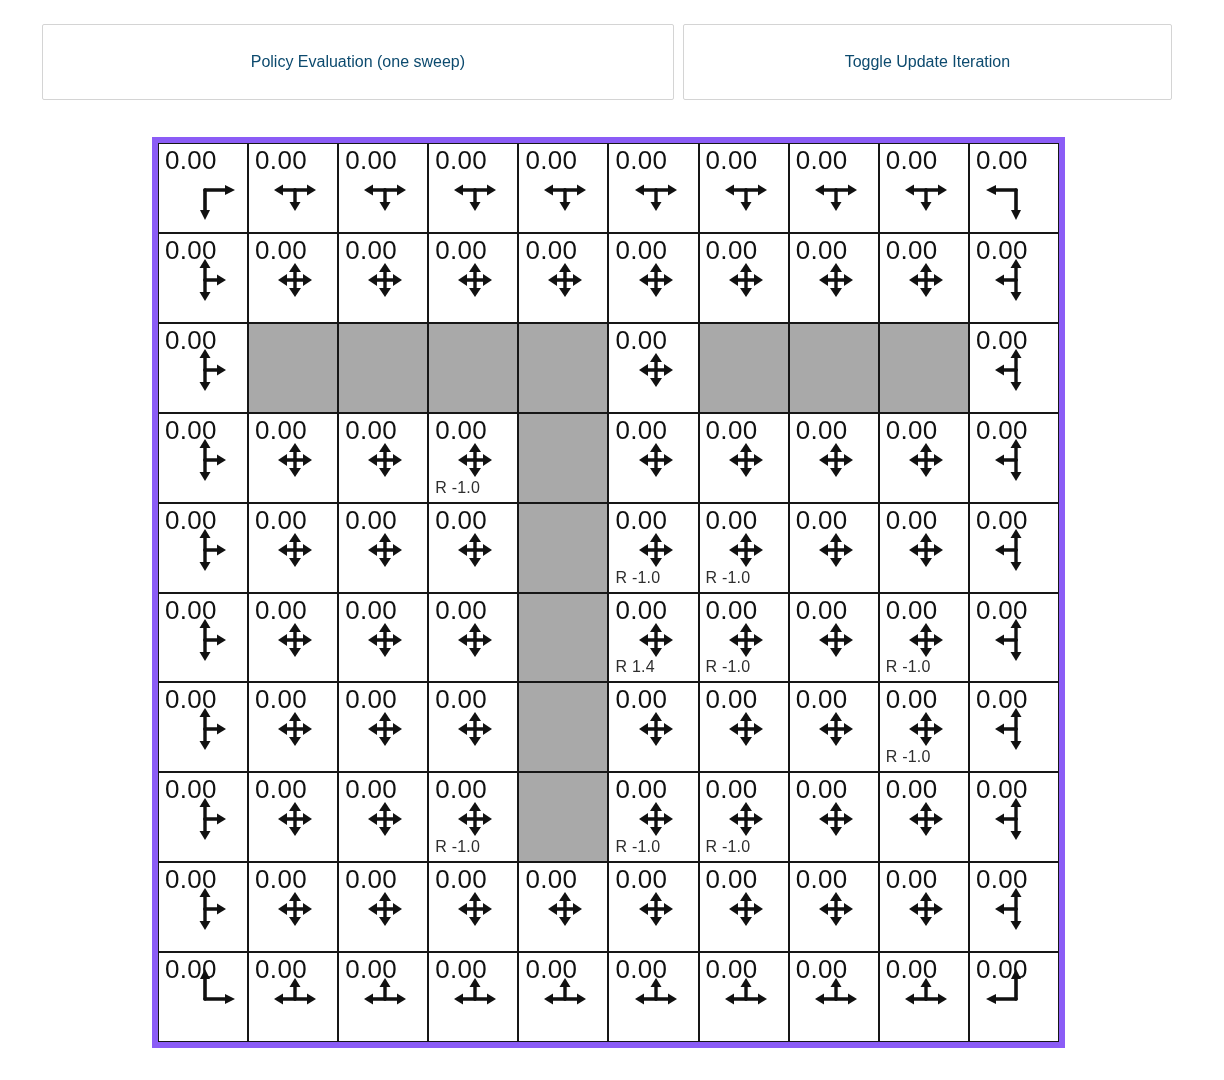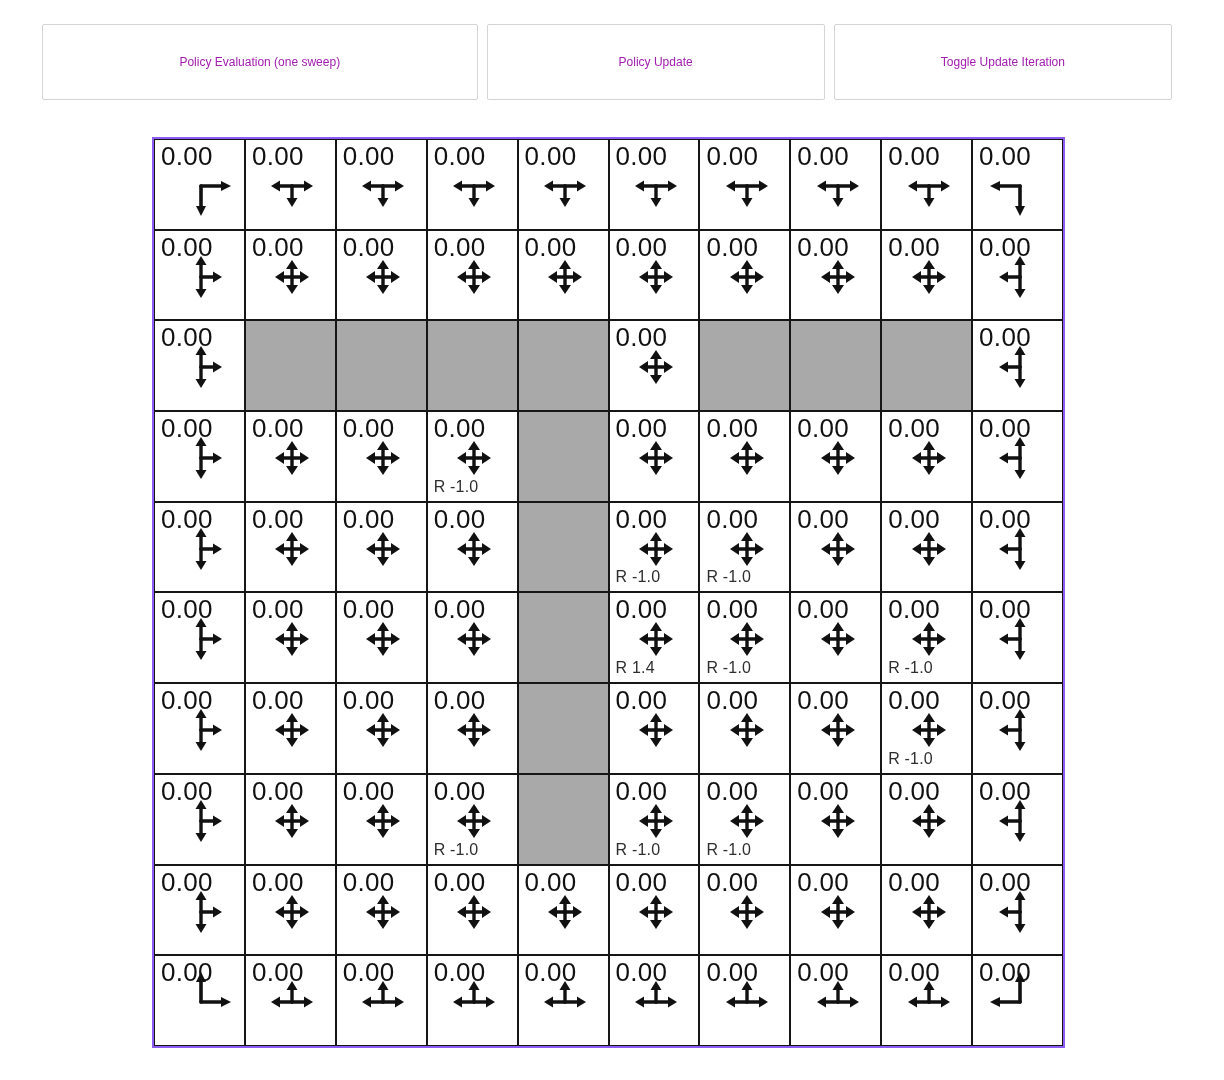--- a/index.html
+++ b/index.html
@@ -9,29 +9,29 @@
   }
   .app{position:absolute;inset:0;}
   
   .toolbar{
     position:absolute;left:42px;top:24px;width:1130px;height:76px;
     display:flex;gap:9px;
   }
   .tbtn{
     flex:1;background:#ffffff;border:1px solid #d4d4d4;border-radius:2px;
     display:flex;align-items:center;justify-content:center;
-    font-size:12px;color:#a21caf;cursor:pointer;box-sizing:border-box;
+    font-size:16px;color:#0c4a6e;cursor:pointer;box-sizing:border-box;
     font-family:"Liberation Sans",sans-serif;
   }
   .tbtn.wide{flex:1.3;}
   
   .grid{
     position:absolute;left:152px;top:137px;width:913px;height:911px;
     display:grid;grid-template-columns:repeat(10,1fr);grid-template-rows:repeat(10,1fr);
-    border:2px solid #8b5cf6;background:#ffffff;box-sizing:border-box;
+    border:6px solid #8b5cf6;background:#ffffff;box-sizing:border-box;
   }
   .cell{
     position:relative;background:#ffffff;border:1.5px solid #161616;
     box-sizing:border-box;overflow:visible;
   }
   .cell.wall{background:#a9a9a9;}
   .val{
     position:absolute;top:3px;left:6px;font-size:26px;color:#111111;
     letter-spacing:0.3px;line-height:1.05;
   }
@@ -44,21 +44,20 @@
     letter-spacing:0.2px;
   }
 </style>
 </head>
 <body>
 
 <div class="app">
 
   <div class="toolbar">
     <button class="tbtn wide">Policy Evaluation (one sweep)</button>
-    <button class="tbtn">Policy Update</button>
     <button class="tbtn">Toggle Update Iteration</button>
   </div>
 
   <div class="grid" id="grid">
       <div class="cell">
         <span class="val">0.00</span>
         <svg class="arrow" viewBox="-32 -32 64 64">
           <line x1="0" y1="0" x2="0" y2="20" stroke="#111111" stroke-width="3.6" stroke-linecap="round"></line>
           <polygon fill="#111111" points="0,30 -5,20 5,20"></polygon>
           <line x1="0" y1="0" x2="20" y2="0" stroke="#111111" stroke-width="3.6" stroke-linecap="round"></line>

